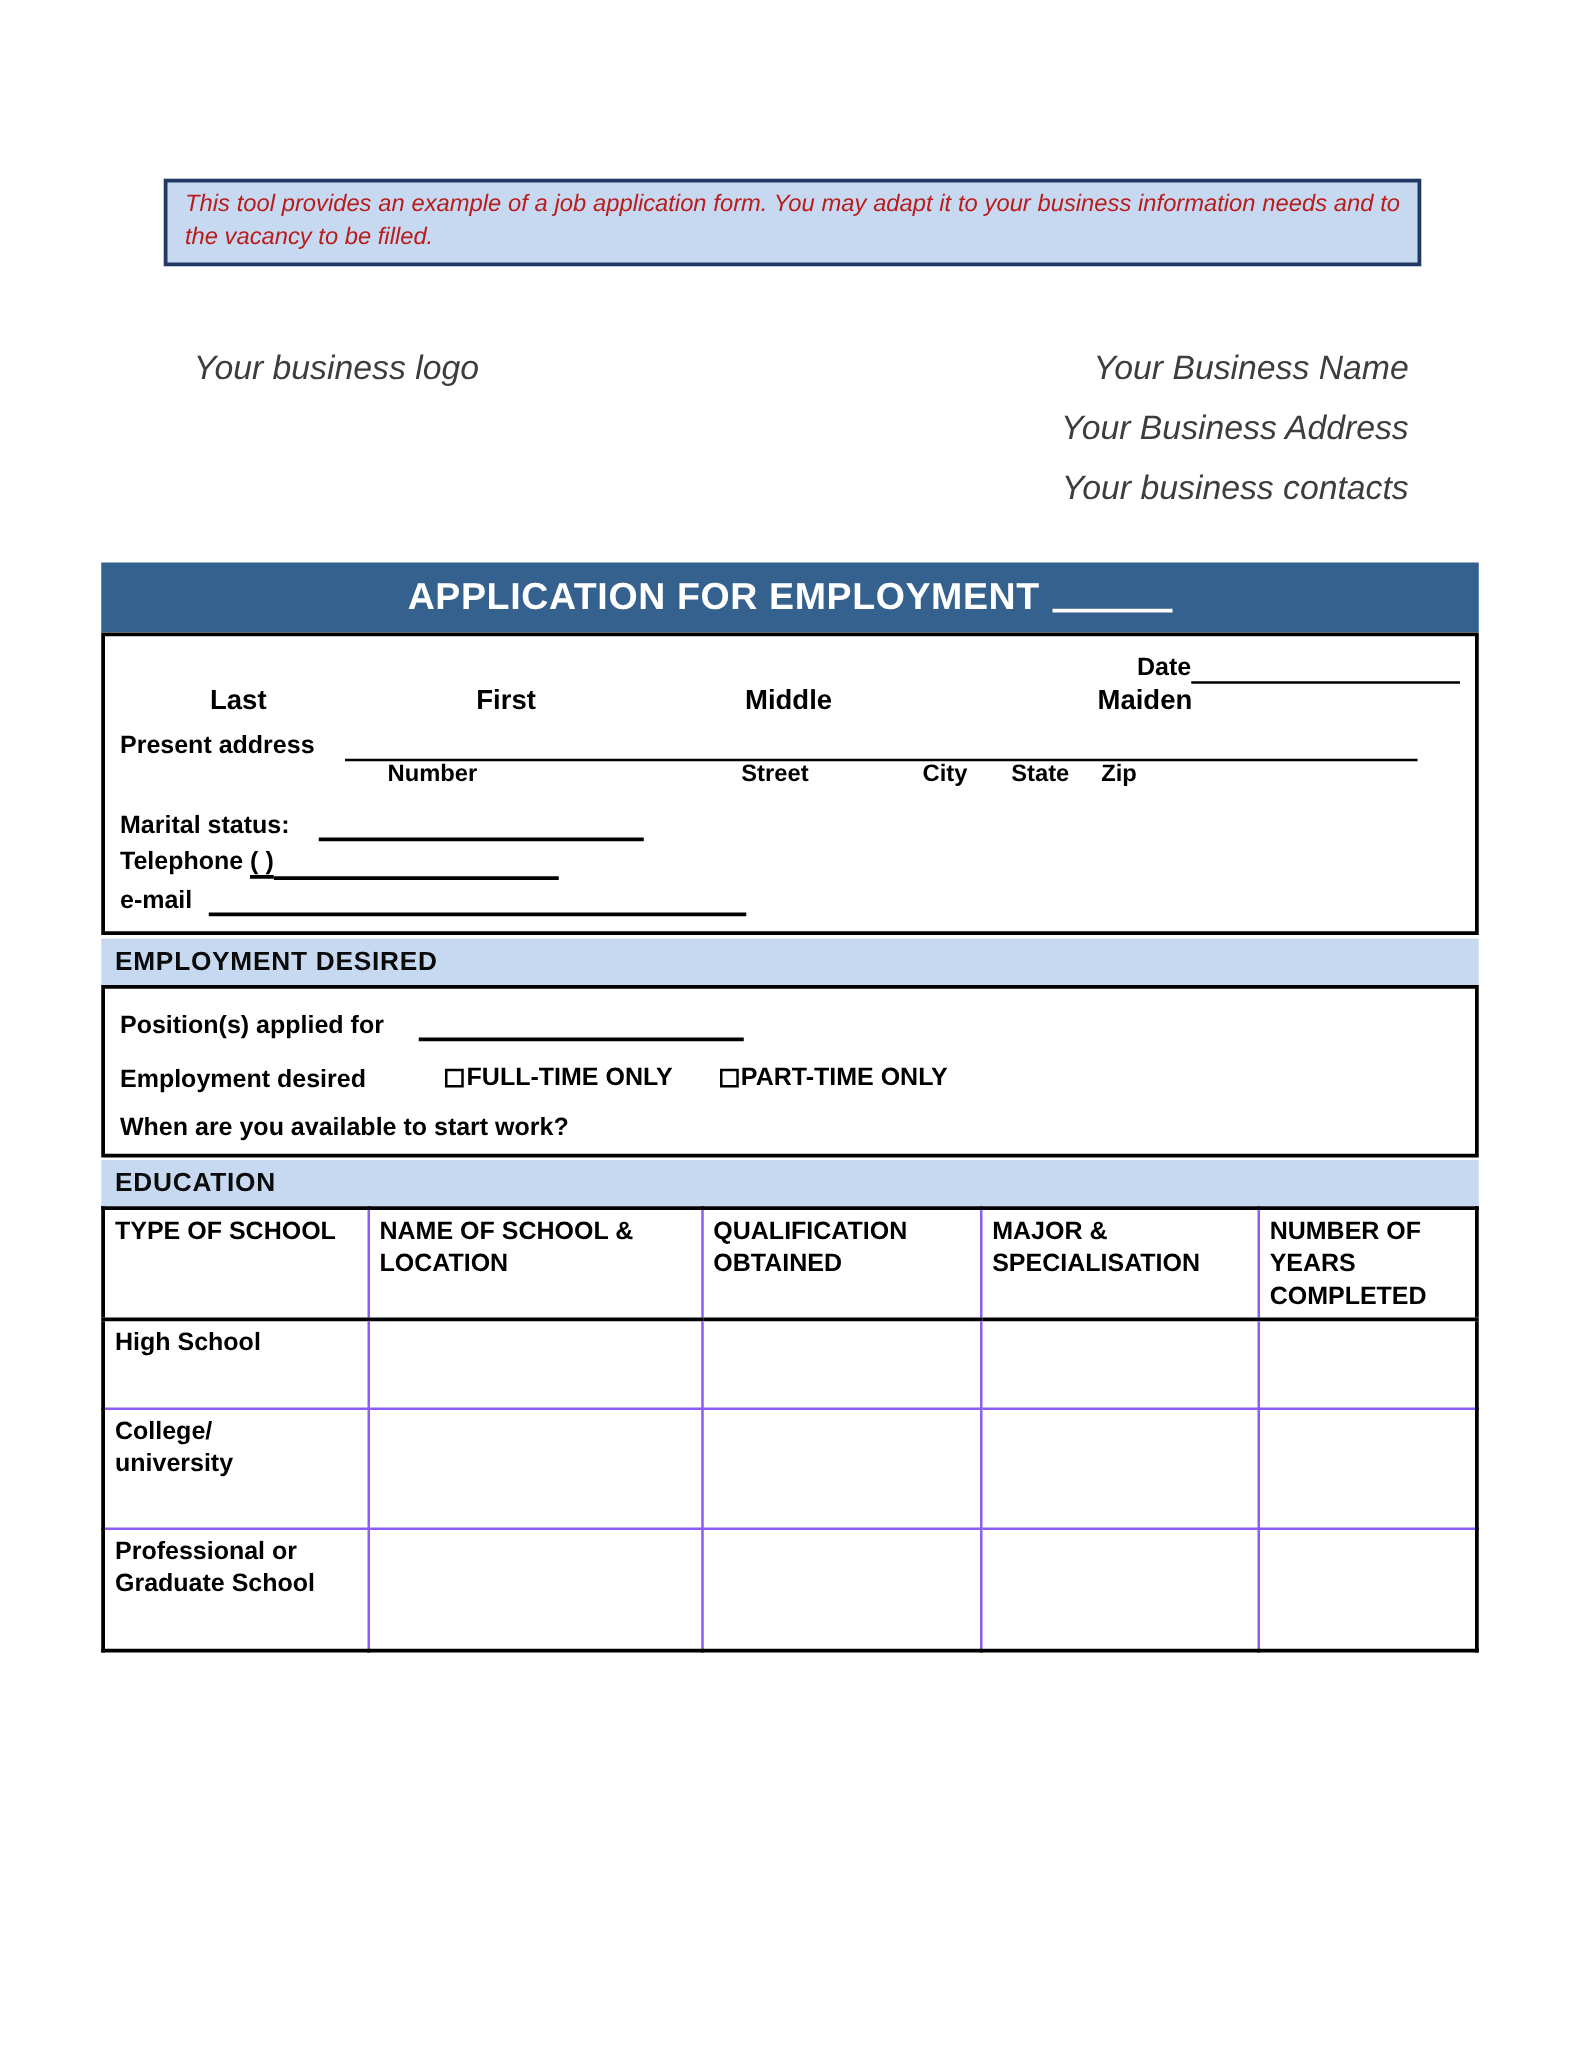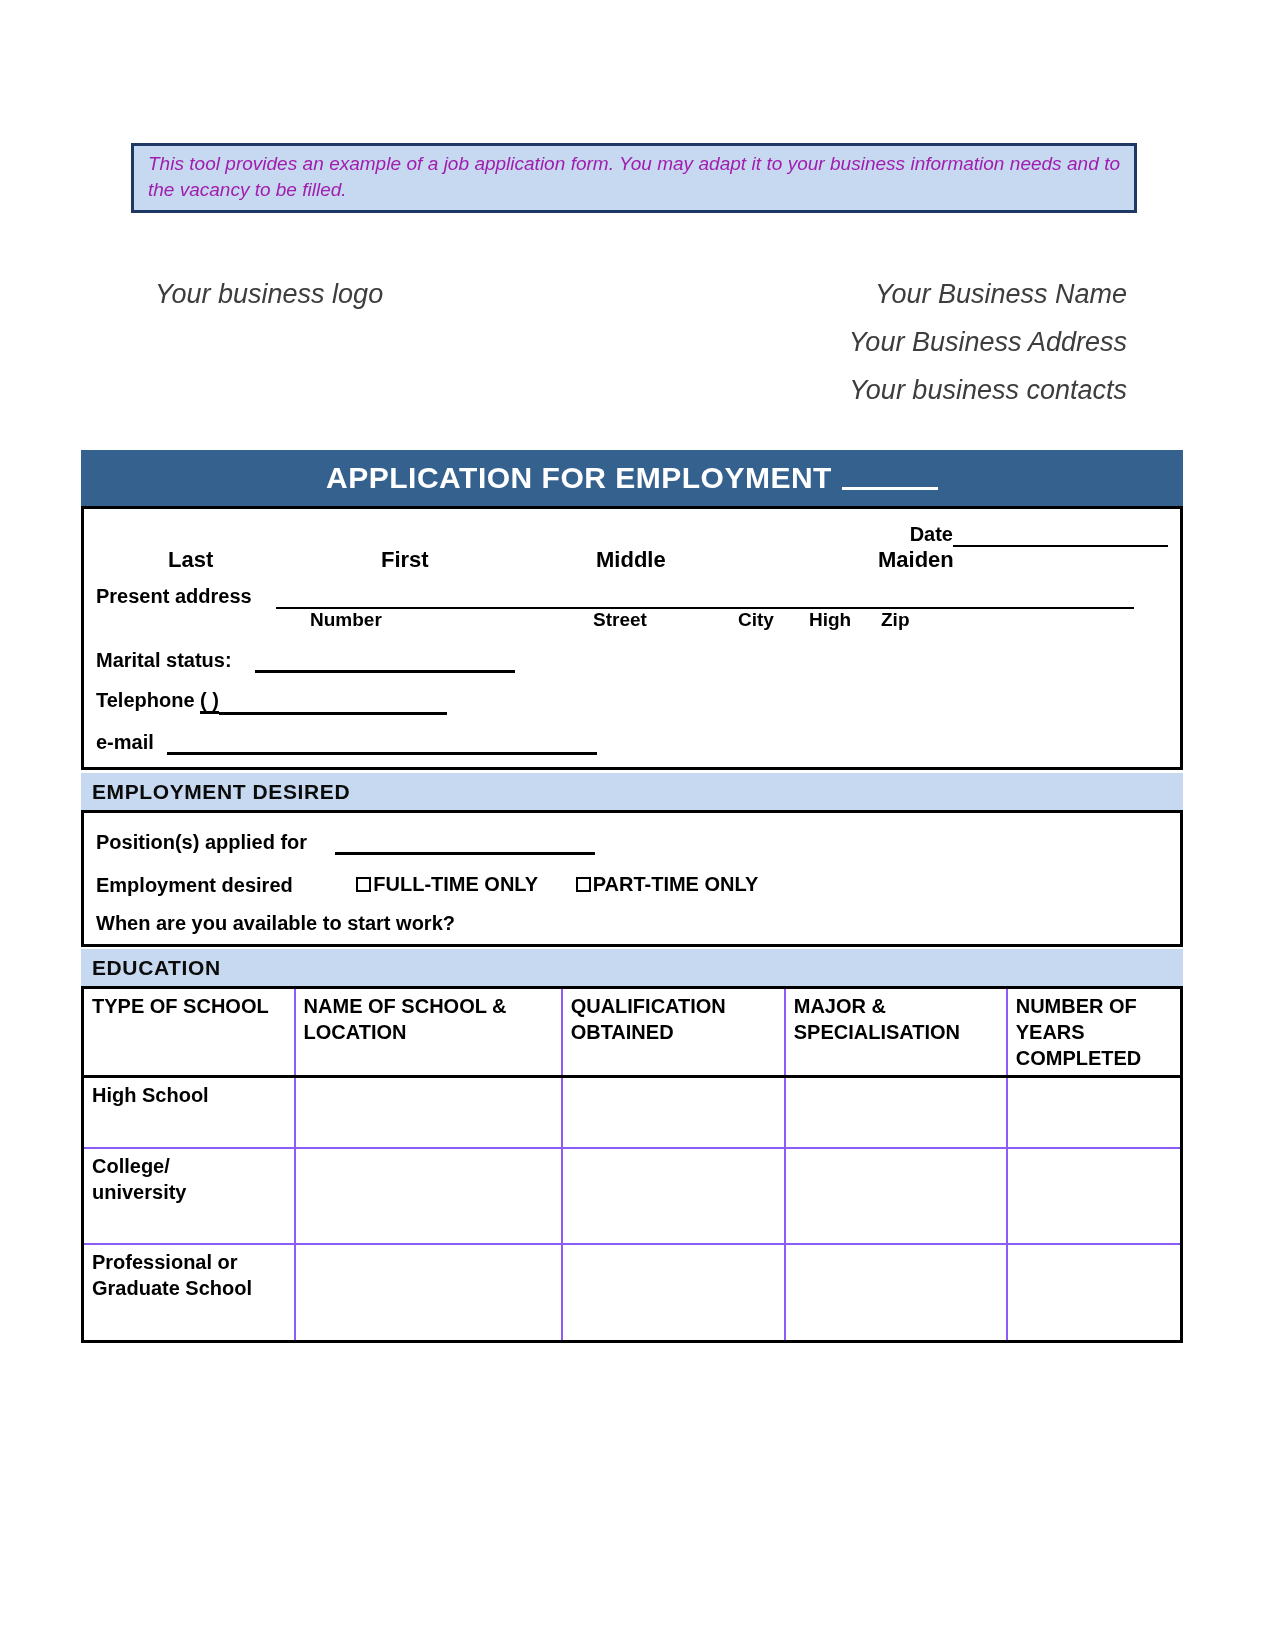--- a/index.html
+++ b/index.html
@@ -16,21 +16,21 @@
     margin: 143px 0 0 131px;
     width: 1006px;
     background: #c6d9f0;
     border: 3px solid #1f3864;
     padding: 5px 14px 7px 14px;
   }
   .note-box p {
     font-style: italic;
     font-size: 19px;
     line-height: 26px;
-    color: #a21caf;
+    color: #b91c1c;
     text-align: justify;
   }
 
   
   .branding {
     margin: 57px 148px 0 155px;
     display: flex;
     justify-content: space-between;
     align-items: flex-start;
   }
@@ -82,21 +82,21 @@
     letter-spacing: 0.6px;
     color: #0b0b0b;
   }
 
   .box {
     border: 3px solid #000;
     background: #fff;
     padding: 6px 12px 12px 12px;
   }
 
-  .row { position: relative; margin-top: 14px; font-size: 20px; line-height: 26px; }
+  .row { position: relative; margin-top: 3px; font-size: 20px; line-height: 26px; }
   .row.flexrow { display: flex; align-items: flex-end; }
   .b { font-weight: bold; }
 
   .fill { display: inline-block; border-bottom: 2px solid #000; height: 22px; vertical-align: bottom; }
   .fill-thick { display: inline-block; border-bottom: 3px solid #000; height: 22px; vertical-align: bottom; }
   .fill-grow { flex: 1; border-bottom: 2px solid #000; height: 22px; }
 
   .date-row { text-align: right; margin-top: 6px; }
   .date-row .fill { width: 215px; }
 
@@ -180,21 +180,21 @@
     </div>
 
     <div class="row flexrow" style="margin-top:10px;">
       <span class="b" style="margin-right:24px;">Present address</span>
       <span class="fill-grow" style="margin-right:34px;"></span>
     </div>
     <div class="sublabels" style="font-size:19px;">
       <span style="left:214px">Number</span>
       <span style="left:497px">Street</span>
       <span style="left:642px">City</span>
-      <span style="left:713px">High</span>
+      <span style="left:713px">State</span>
       <span style="left:785px">Zip</span>
     </div>
 
     <div class="row" style="margin-top:12px;">
       <span class="b">Marital status:</span>
       <span class="fill-thick" style="width:260px; margin-left:18px;"></span>
     </div>
 
     <div class="row">
       <span class="b">Telephone</span>

